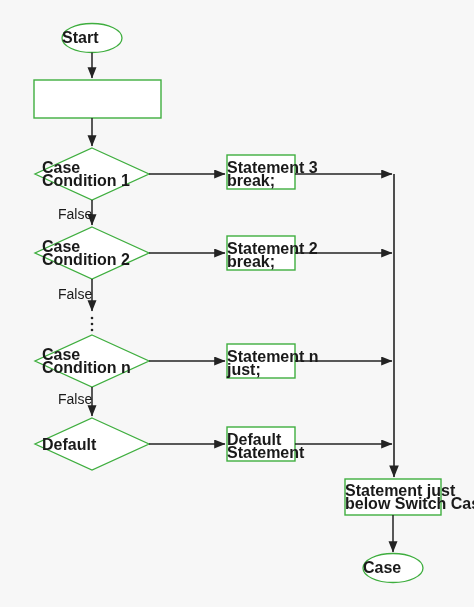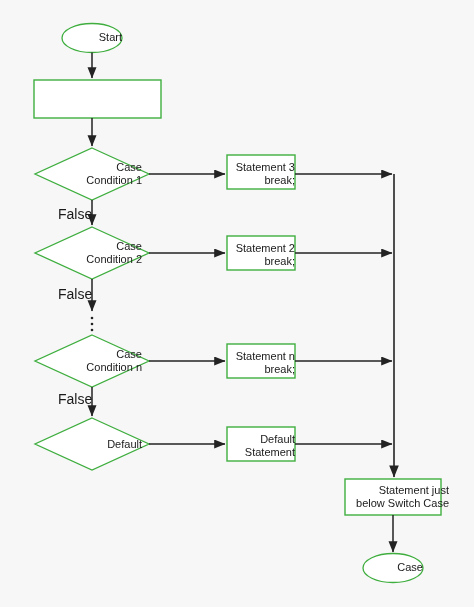--- a/index.html
+++ b/index.html
@@ -17,27 +17,28 @@
   }
   #flow-svg {
     position: absolute;
     left: 0;
     top: 0;
     width: 474px;
     height: 607px;
   }
   .node-label {
     position: absolute;
-    text-align: right;
+    text-align: left;
     color: #1a1a1a;
     font-family: "Liberation Sans", sans-serif;
-    font-size: 11px;
+    font-size: 16px;
     line-height: 13px;
     white-space: pre;
     pointer-events: none;
+    font-weight: bold;
   }
   .edge-label {
     position: absolute;
     color: #1a1a1a;
     font-family: "Liberation Sans", sans-serif;
     font-size: 14px;
     line-height: 12px;
     white-space: pre;
   }
 </style>
@@ -125,21 +126,21 @@
 
   <div class="node-label" style="left:42px; top:438px; width:100px;">Default</div>
 
   <div class="node-label" style="left:227px; top:161px; width:68px;">Statement 3
 break;</div>
 
   <div class="node-label" style="left:227px; top:242px; width:68px;">Statement 2
 break;</div>
 
   <div class="node-label" style="left:227px; top:350px; width:68px;">Statement n
-break;</div>
+just;</div>
 
   <div class="node-label" style="left:227px; top:433px; width:68px;">Default
 Statement</div>
 
   <div class="node-label" style="left:345px; top:484px; width:104px;">Statement just
 below Switch Case</div>
 
   <div class="node-label" style="left:363px; top:561px; width:60px;">Case</div>
 
   <div class="edge-label" style="left:58px; top:208px;">False</div>

